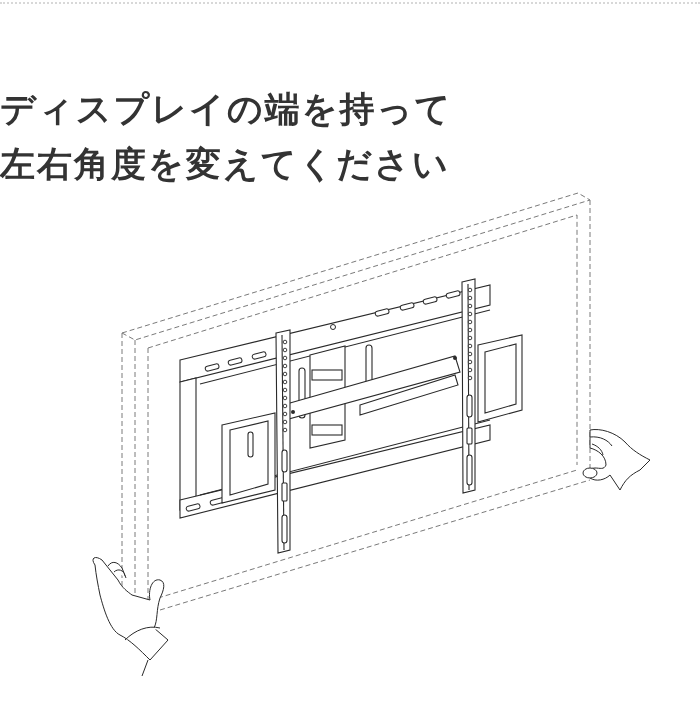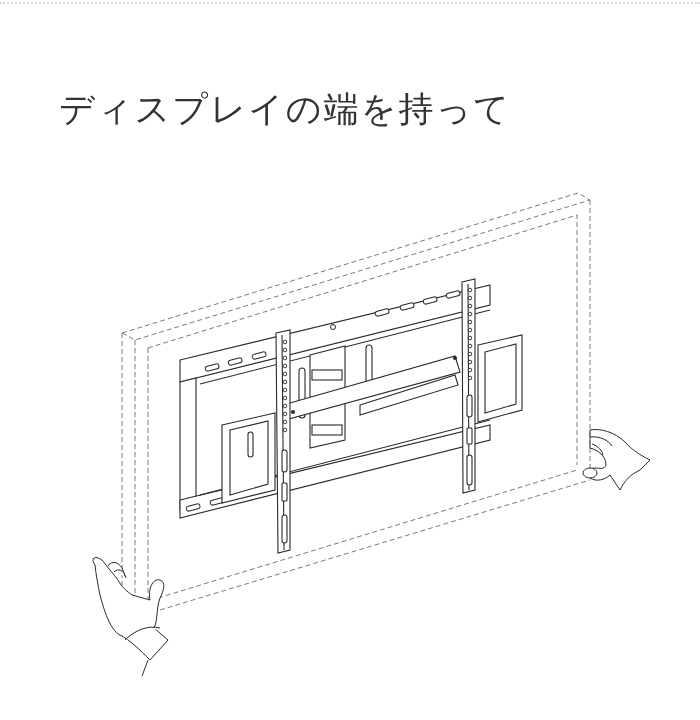--- a/index.html
+++ b/index.html
@@ -1,32 +1,33 @@
 <!DOCTYPE html>
 <html><head>
 <meta charset="utf-8">
 <style>
   html, body { margin: 0; padding: 0; background: #ffffff; }
   body { width: 700px; height: 720px; position: relative; overflow: hidden; font-family: "DejaVu Sans", sans-serif; }
   .top-dots { position: absolute; left: 0; top: 2px; width: 700px; height: 0; border-top: 2px dotted #d8d8d8; }
-  .caption { position: absolute; left: 0; top: 82px; width: 570px; text-align: center; color: #333333; font-size: 35px; line-height: 55px; letter-spacing: 2px; font-weight: 400; }
+  .caption { position: absolute; left: 0; top: 82px; width: 570px; color: #333333; font-size: 35px; line-height: 55px; letter-spacing: 2px; font-weight: 700; }
   .caption div { white-space: nowrap; }
   .illustration { position: absolute; left: 0; top: 0; width: 700px; height: 720px; }
   .dash { fill: none; stroke: #7a7a7a; stroke-width: 1; stroke-dasharray: 5 3; }
   .ln { fill: none; stroke: #2a2a2a; stroke-width: 1.1; }
   .ln2 { fill: #ffffff; stroke: #2a2a2a; stroke-width: 1.1; }
   .hand { fill: #ffffff; stroke: #2a2a2a; stroke-width: 1; }
 </style>
 </head>
 <body>
 
 <div class="top-dots"></div>
 
 <div class="caption">
   <div>ディスプレイの端を持って</div>
+  <div>左右角度を変えてください</div>
 </div>
 
 <svg class="illustration" viewBox="0 0 700 720" xmlns="http://www.w3.org/2000/svg">
 
   <g>
 
     <polyline class="dash" points="122,333 578,193 590,200"></polyline>
     <polyline class="dash" points="122,333 135,340 590,200"></polyline>
     <line class="dash" x1="122" y1="333" x2="122" y2="600"></line>
     <line class="dash" x1="135" y1="340" x2="135" y2="607"></line>

